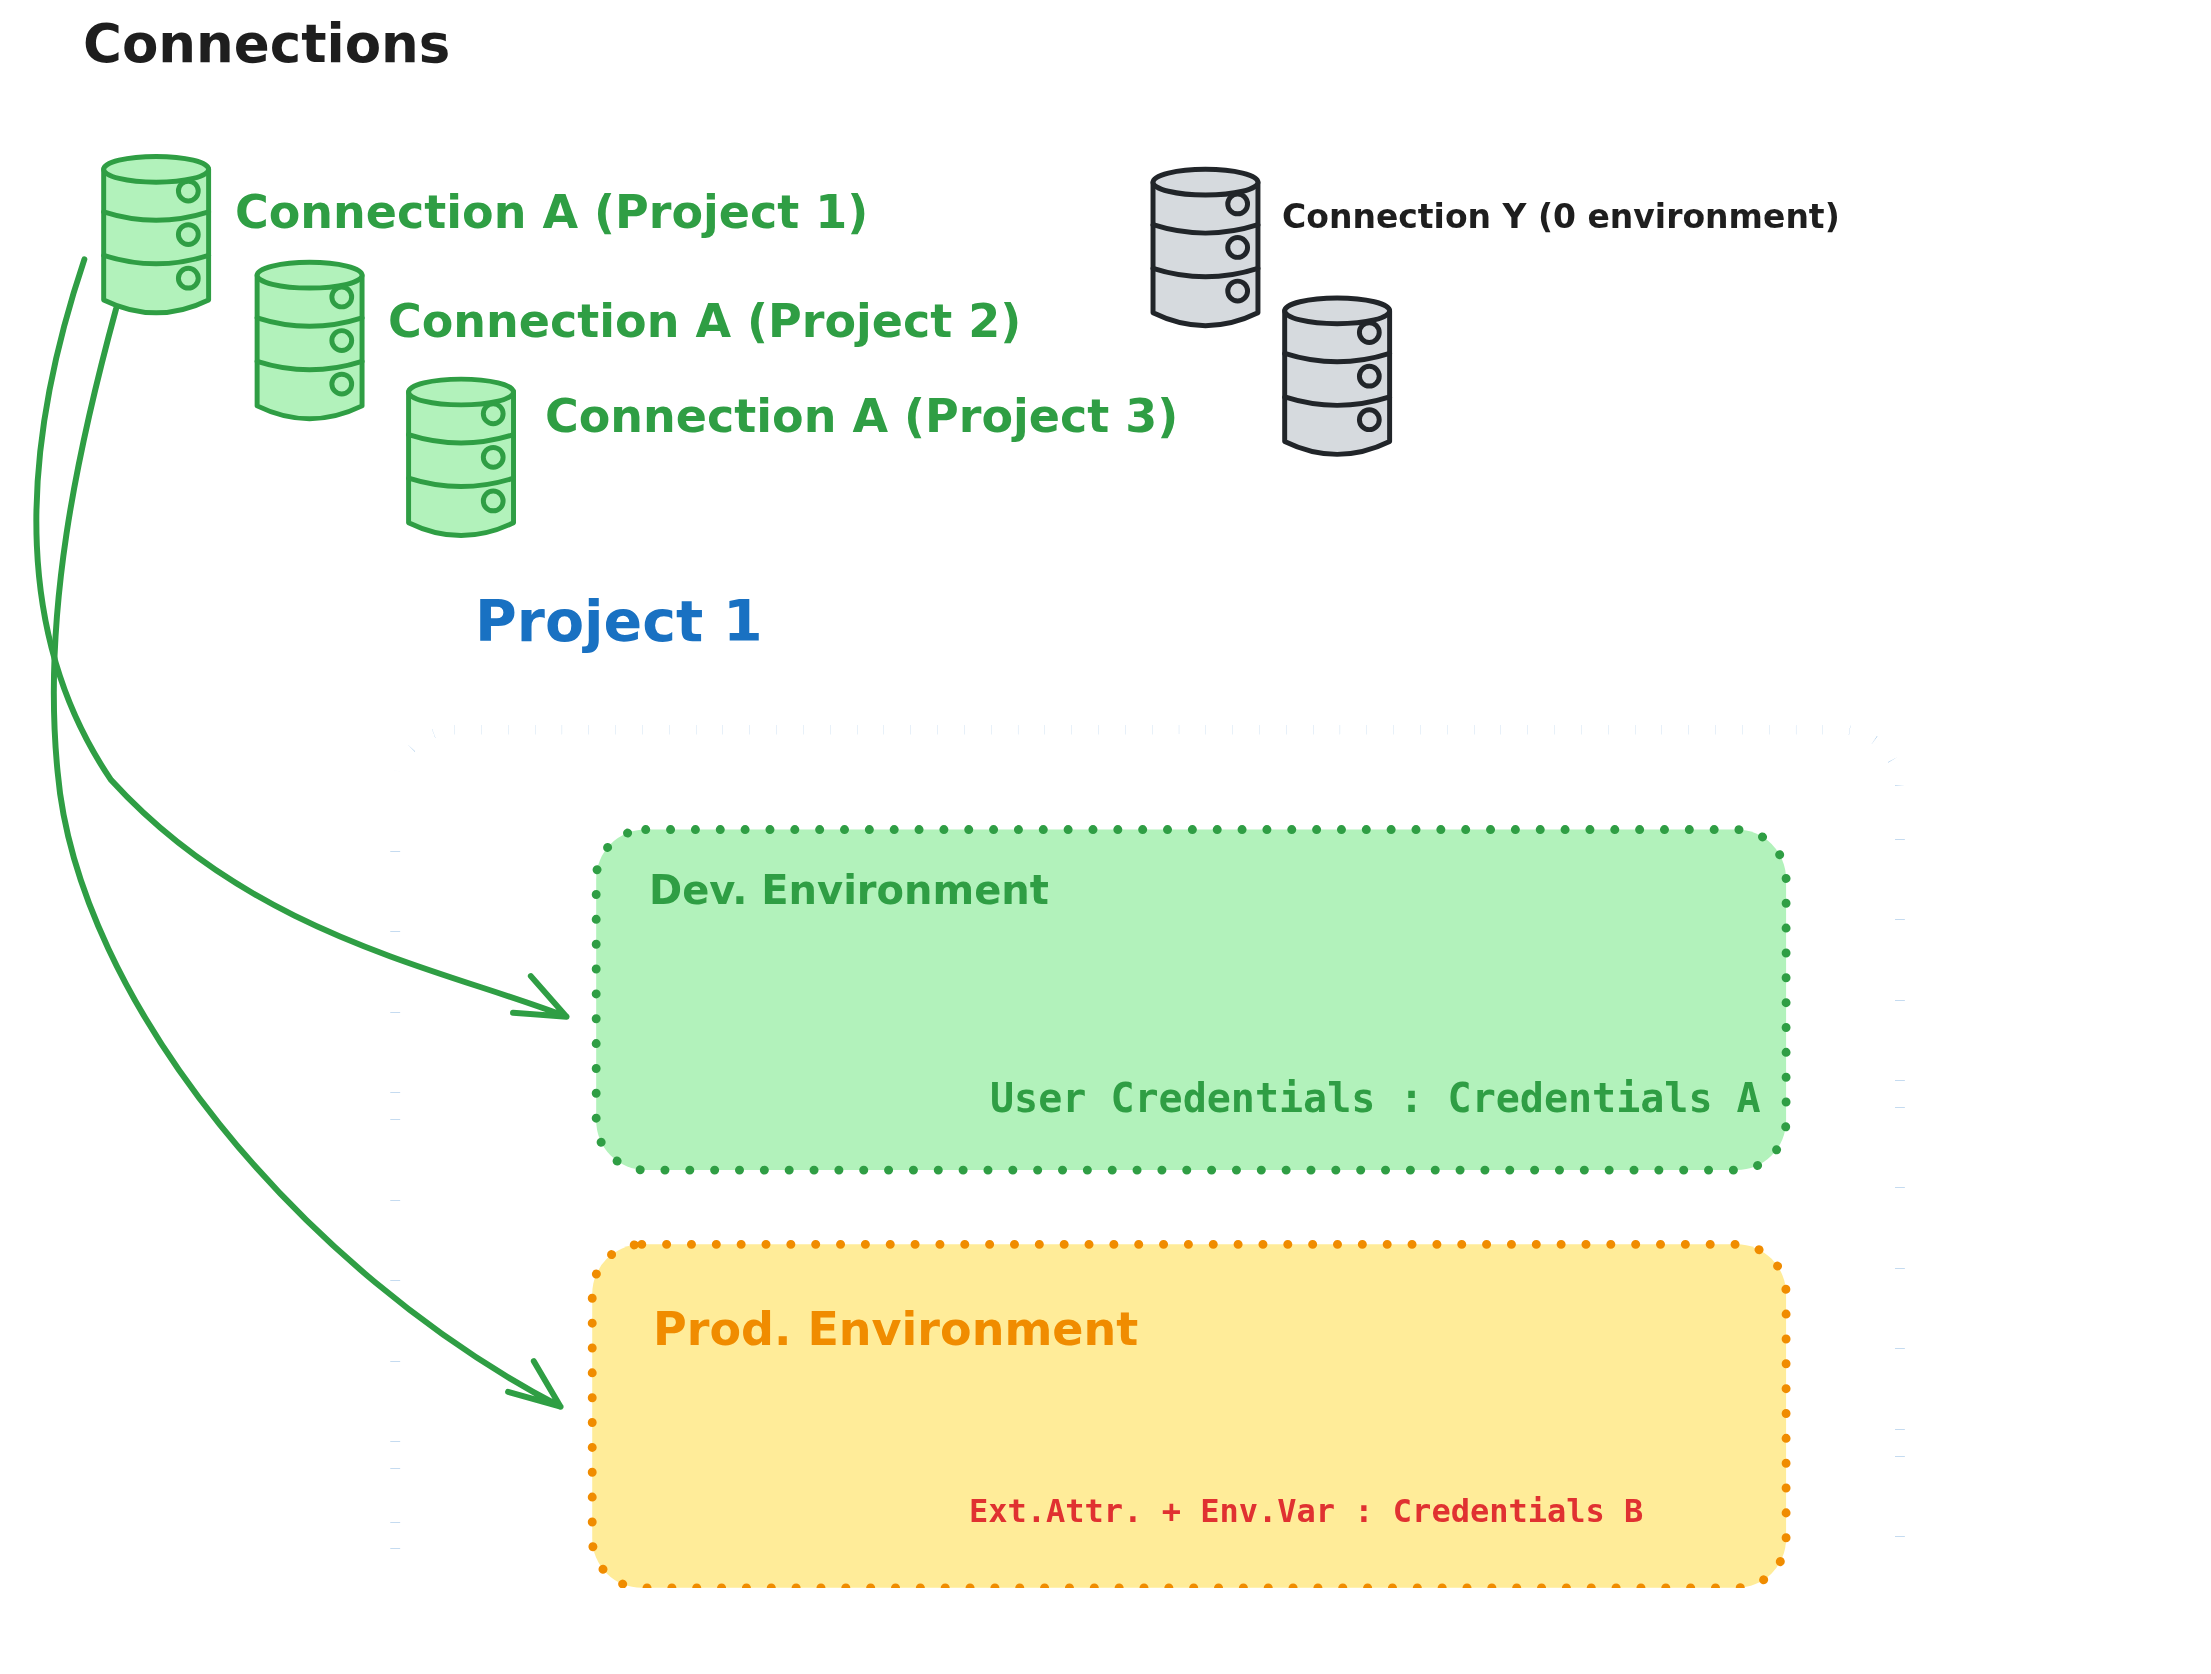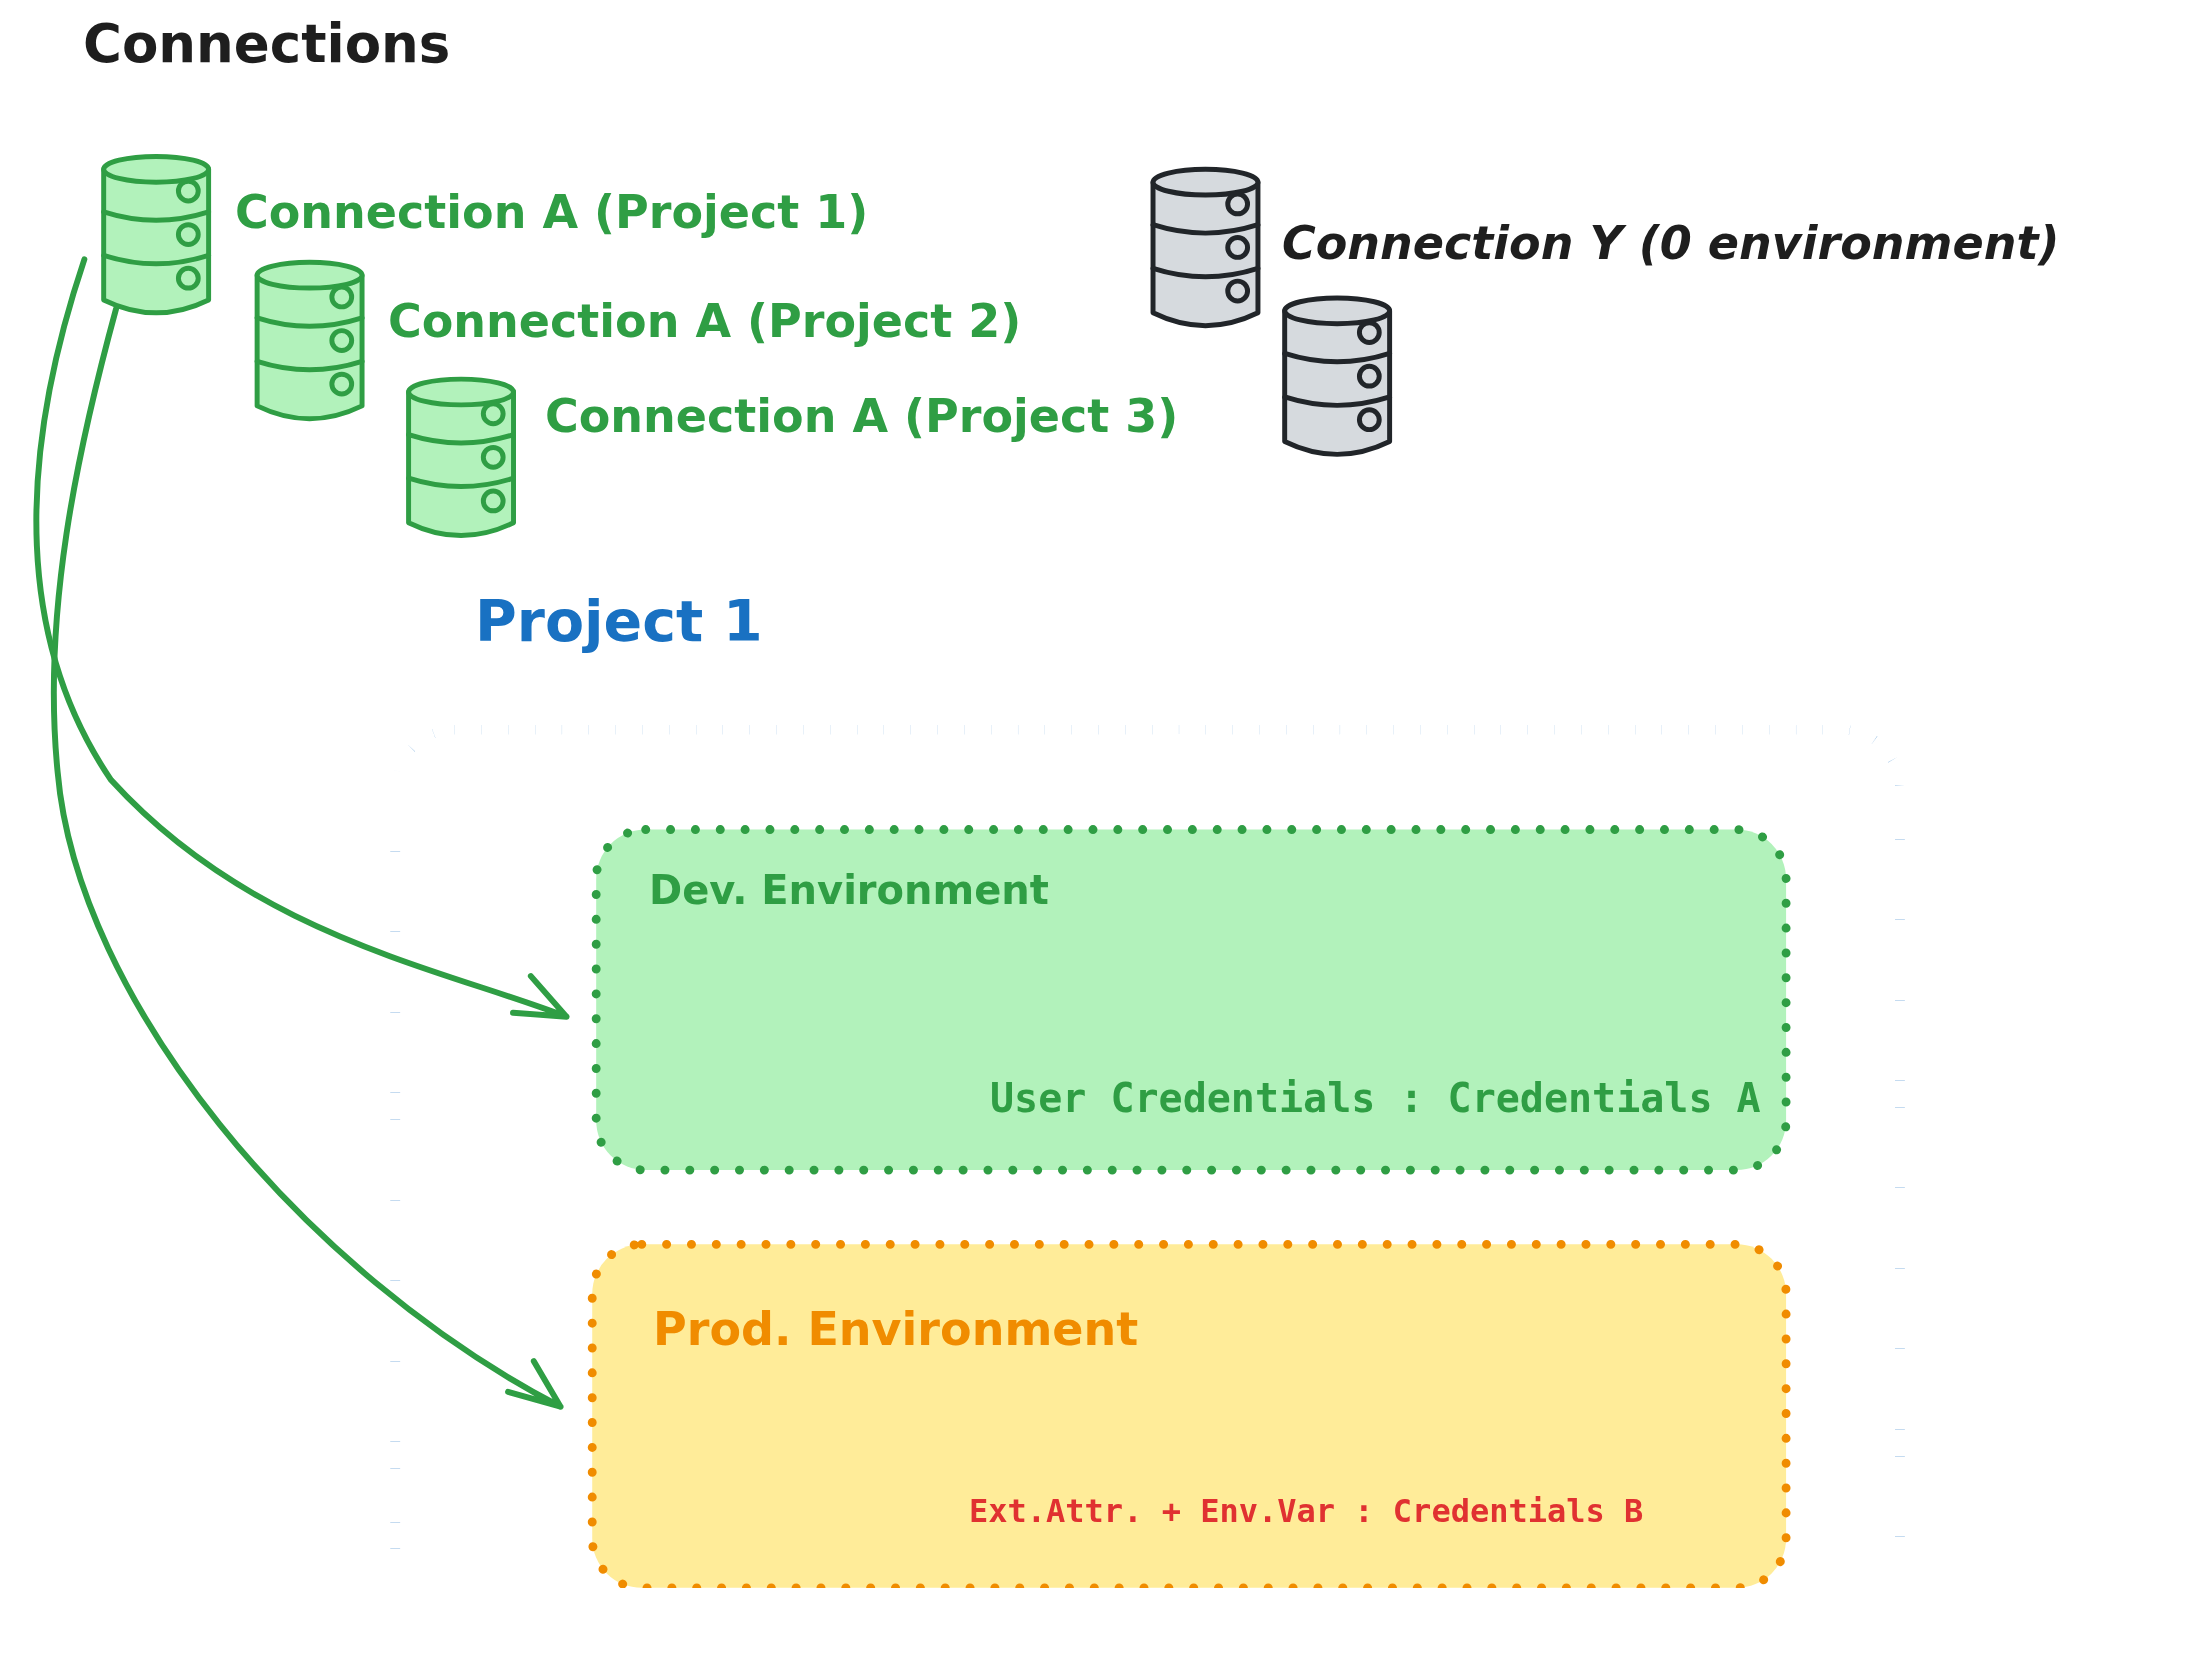--- a/index.html
+++ b/index.html
@@ -18,21 +18,21 @@
   .c-black  {color:var(--black);}
   .c-green  {color:var(--green_stroke);}
   .c-blue   {color:var(--blue);}
   .c-orange {color:var(--orange_stroke);}
   .c-red    {color:var(--red);}
 
   .t-title       {left:83px;  top:16px;  font-size:53px;}
   .t-conn-a1     {left:235px; top:188px; font-size:46px;}
   .t-conn-a2     {left:388px; top:297px; font-size:46px;}
   .t-conn-a3     {left:545px; top:392px; font-size:46px;}
-  .t-conn-y      {left:1282px;top:219px; font-size:46px;font-style:italic;}
+  .t-conn-y      {left:1282px;top:200px; font-size:33px;}
   .t-conn-z      {left:1413px;top:327px; font-size:46px;}
   .t-project     {left:475px; top:592px; font-size:57px;}
   .t-dev-head    {left:649px; top:869px; font-size:40px;}
   .t-dev-map     {left:990px;top:1077px;font-size:40px;}
   .t-prod-head   {left:653px; top:1305px;font-size:46px;}
   .t-prod-map1   {left:925px; top:1443px;font-size:40px;}
   .t-prod-map2   {left:969px; top:1495px;font-size:32px;}
 
   
   .dotted{

